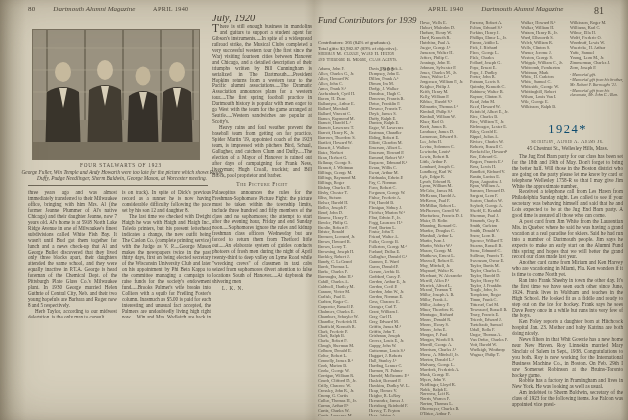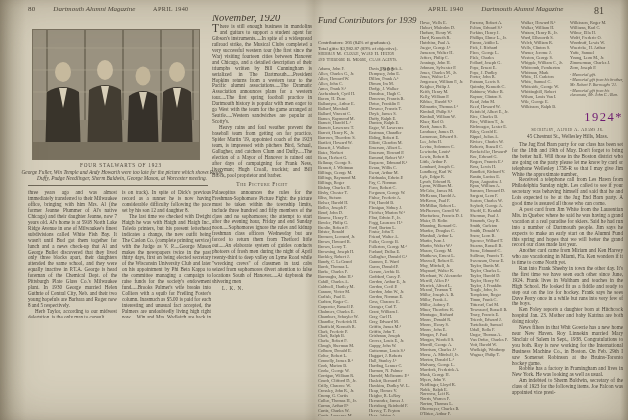--- a/index.html
+++ b/index.html
@@ -63,21 +63,21 @@
   .colB{left:369px;top:67px;width:49px;height:349px;}
   .colC{left:420px;top:21px;width:49px;height:395px;}
   .colD{left:470px;top:21px;width:49px;height:395px;}
   .colE{left:521px;top:21px;width:48px;height:93px;}
   .colF{left:570px;top:21px;width:54px;height:93px;}
   .fnotes{margin-top:2px;}
   .fn{font-style:italic;white-space:normal;font-size:4.1px;line-height:4.7px;margin-top:1px;}
 
   
   .c24{left:512px;top:110px;width:111px;height:308px;overflow:hidden;}
-  .c24-head{text-align:right;font-size:12.5px;letter-spacing:1.5px;color:#701a75;}
+  .c24-head{text-align:center;font-size:12.5px;letter-spacing:1.5px;color:#0c4a6e;margin-top:12px;}
   .c24-sec{text-align:center;font-size:4.7px;font-variant:small-caps;letter-spacing:.5px;margin-top:2px;}
   .c24-addr{text-align:center;font-size:5.2px;margin-top:1px;}
   .c24-body{margin-top:3px;font-size:5.2px;line-height:5.9px;text-align:justify;}
   .p24{text-indent:7px;}
 </style>
 </head>
 <body>
 
 <div class="screen">
   <div class="abs edge-left"></div>
@@ -133,21 +133,21 @@
   <div class="abs bodycol col1">
       <div class="bp">three years ago and was almost immediately transferred to their Milwaukee office, bringing with him Mrs. Al (the former Jeanne Plummer of Al's native Chicago) and their daughter Jeanne, now 7 years old. Al's home is at 5918 North Lake Ridge Avenue in one of Milwaukee's finest subdivisions called White Fish Bay. It wasn't until Bud got them together for lunch and a news check-up that Al and George Bullet discovered that they lived only three blocks apart, their daughters attended the same school, and they were equally inactive in P.T.A. George is head foreman of the Chemical Dept. of the Pittsburgh Plate Glass Co.'s Milwaukee plant. In 1930 George married Helen Guthrie of Central City, Neb. and their two young hopefuls are Barbara and Roger now 8 and 5 respectively.</div>
       <div class="bp">Herb Taylor, according to our midwest delegation, is the only man to consult</div>
     </div>
   <div class="abs bodycol col2">
       <div class="bp">is on track). In spite of Dick's previous record as a runner he is now having considerable difficulty following the pace set by his son 12 and daughter 8.</div>
       <div class="bp">The last time we checked with Dwight Haigh he was with Haigh and Haigh Inc., Toledo printers, but his present letterhead indicates a change, the new outfit being The Caslon Co. (complete printing service) with the Judge as V. P.....George Mason makes the newspapers twice in the past thirty days, first on being elected secretary of the Wisconsin University Club and later on his appointment by Phi Beta Kappa to the committee managing a campaign to raise funds for the society's endowment fund.....Brooks Palmer's wife breaks into Colliers with a squib for Freiling Foster's column. Inasmuch as $5.00 is paid for each interesting and unusual fact accepted, the Palmers are undoubtedly living high right now.....Win and Mrs. Wadleigh are back in the N. H. snow and ice after a two weeks' trip to Mexico City.</div>
     </div>
 
   <div class="abs bodycol col3">
-    <div class="col3-title">November, 1920</div>
+    <div class="col3-title">July, 1920</div>
     <div class="dropcap">There is still enough business in mandolins and guitars to support a student agent for Gibson's instruments.....In spite of a widespread railroad strike, the Musical Clubs completed a very successful western tour (the first since the War) visiting fourteen cities between Hanover and Chicago, and a detailed description of their triumphs written by Bill Cunningham is serialized in The Dartmouth.....President Hopkins returns from a western tour to the Pacific alumni associations.....The Dramatic Association announces plans for a western tour.....The first spring football practice in Dartmouth history is popular with men eager to go West with the team for the game arranged at Seattle.....Western sandwiches are popular at Scotty's.</div>
     <div class="bp" style="text-indent:7px">Heavy rains and foul weather prevent the baseball team from getting on for practice. Spider Martin '19, appointed coach of the 1923 team, is impressed with pitchers Bird, Schaal, Gallagher, and catchers Clum and Duffy.....The election of a Mayor of Hanover is rained out after days of campaigning for Frank Ness, liveryman; Hugh Croall, truckist; and Bill Brock, pool proprietor and barber.</div>
     <div class="subhead">The Picture Fight</div>
     <div>Palaeopitus announces the rules for the Freshman-Sophomore Picture Fight: the picture must be taken within the township limits, include three hundred and fifty members of the class and no sophomores; the attempt to start after the evening hour, Friday and end Sunday noon.....Sophomores ignore the rules and kidnap freshman class officers Wednesday but are forced to return them from Thetford little out.....An elaborate system of guides conducts photoers of frosh men during the night of April twenty-third to deep valley on Lyme Road while "wrecking crews" of classmen in taxi cabs seized from sophomores divert attention to false locations South of Hanover.....At daybreak the shivering men</div>
     <div class="sig">L. K. N.</div>
   </div>
 
   <div class="abs rp-header">
     <span class="issue-caps">APRIL 1940</span>
     <span class="mag-title">Dartmouth Alumni Magazine</span>

